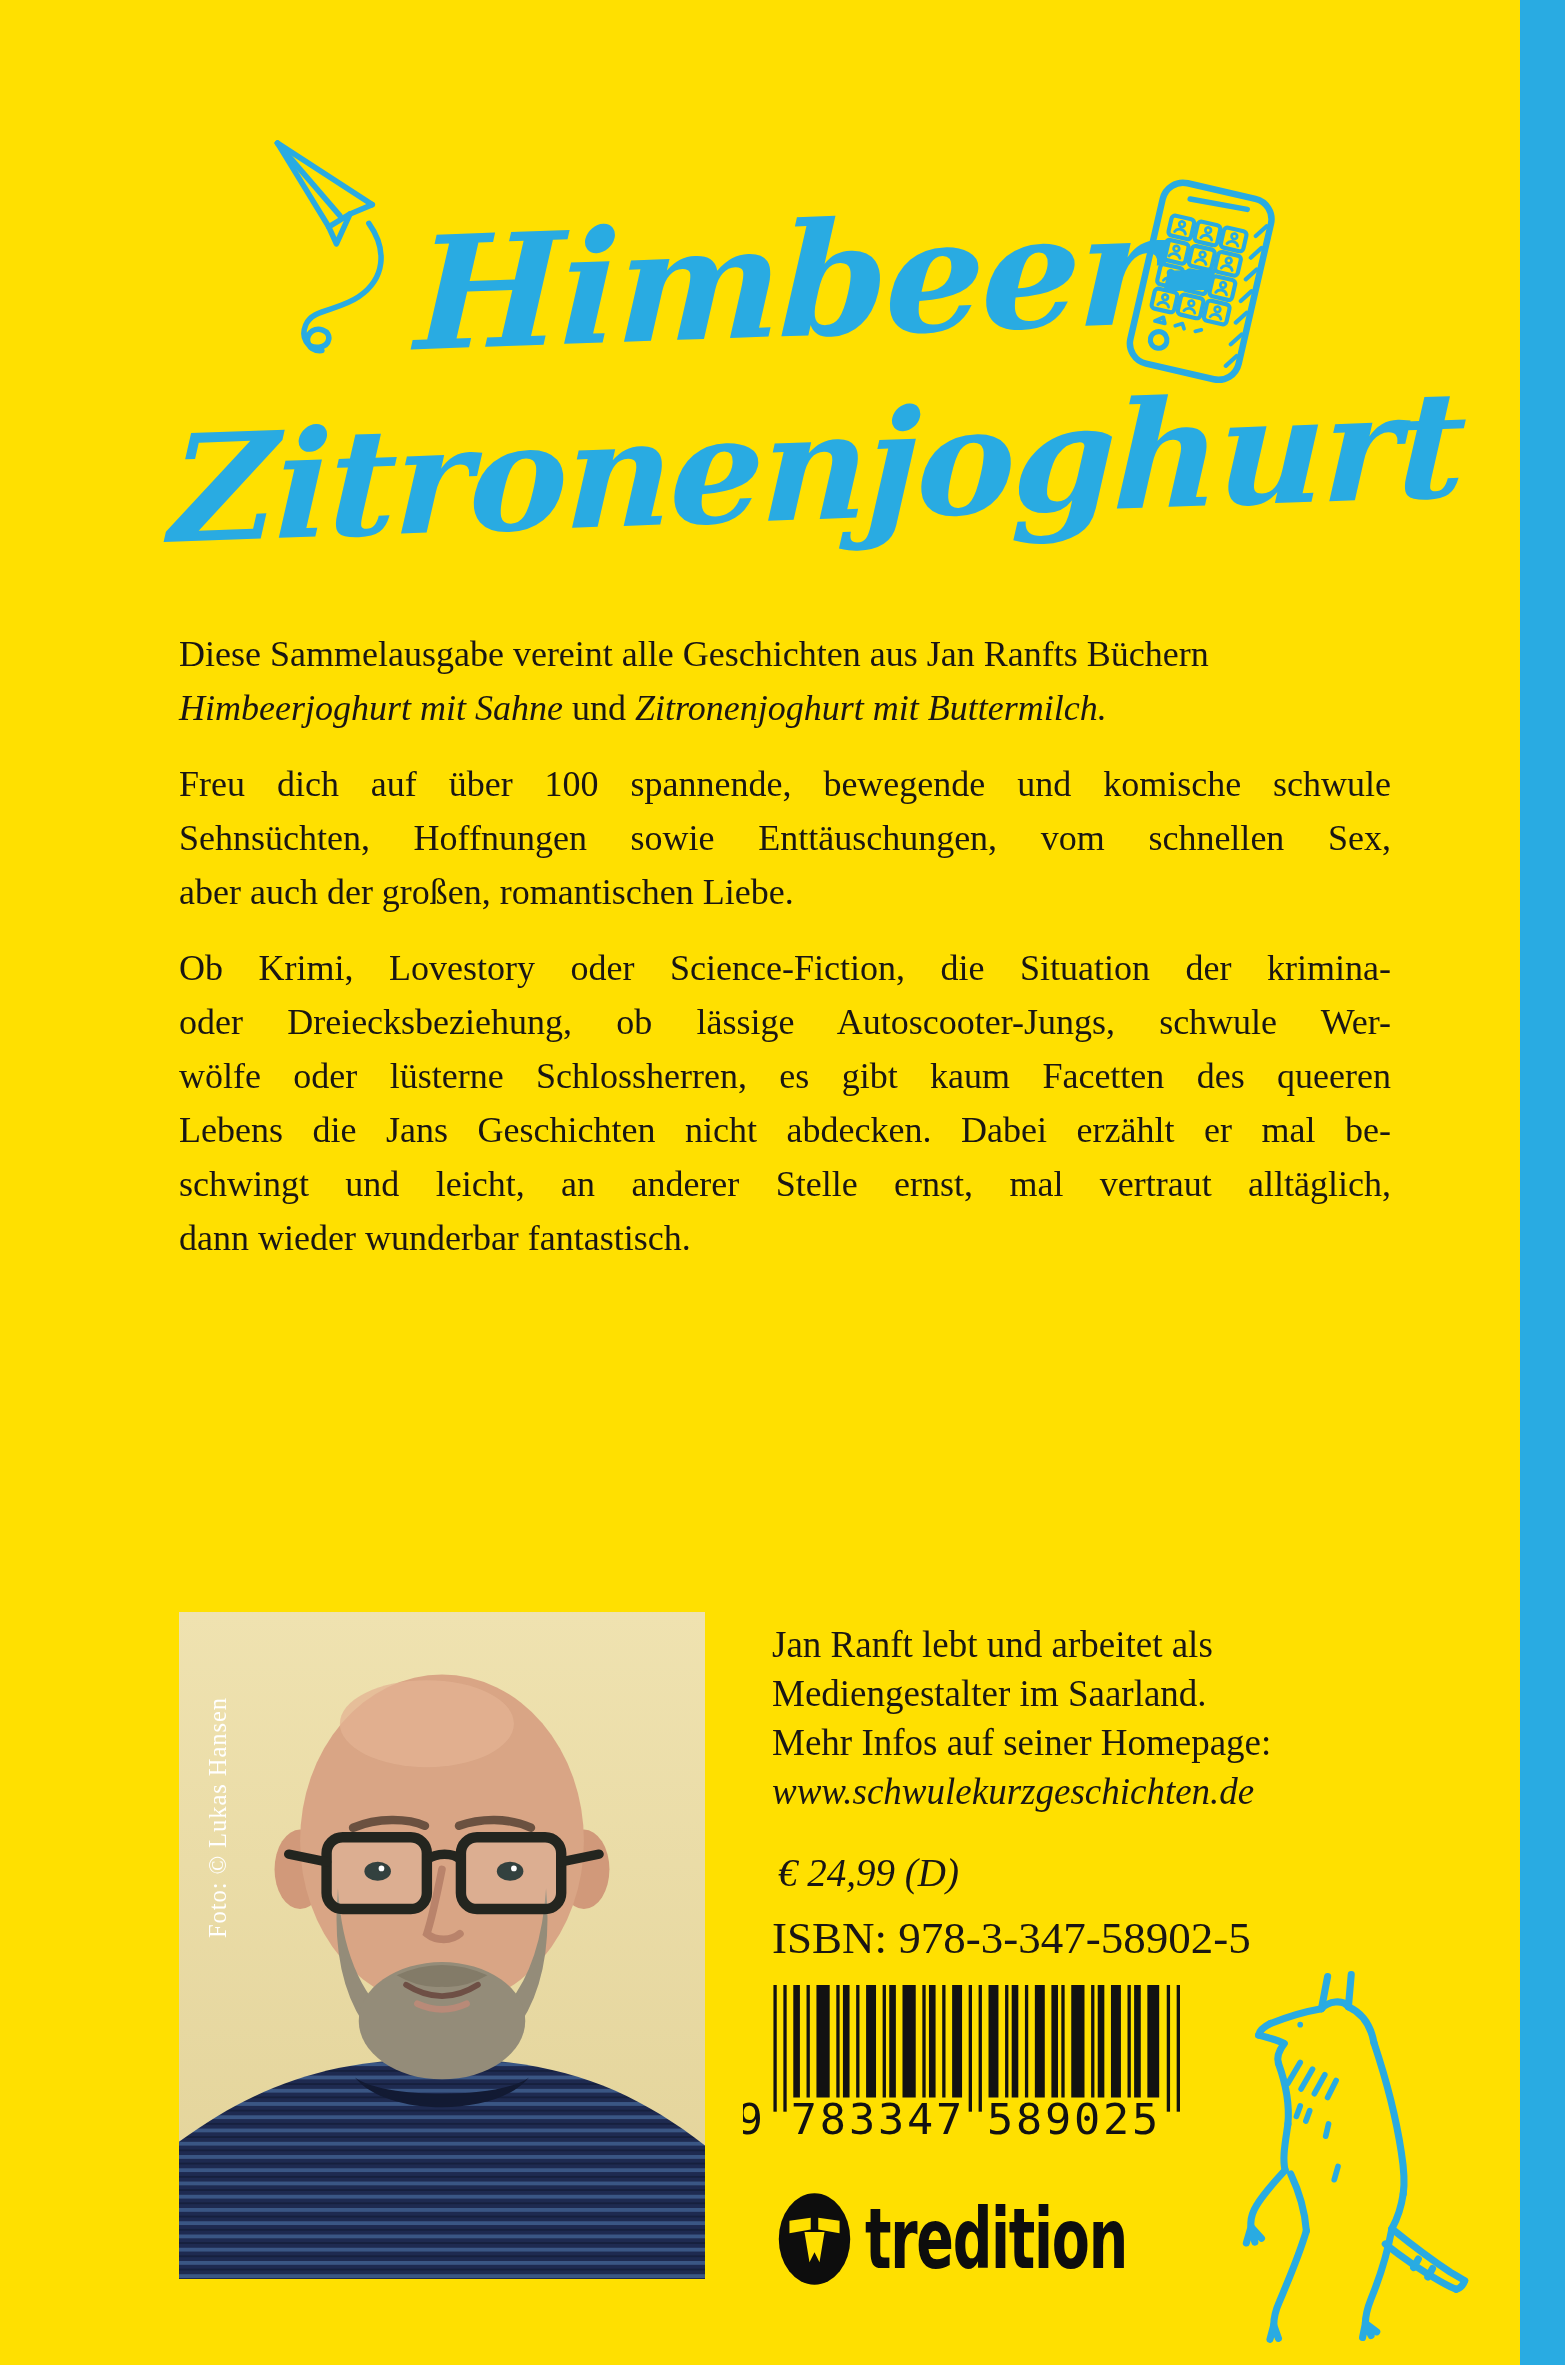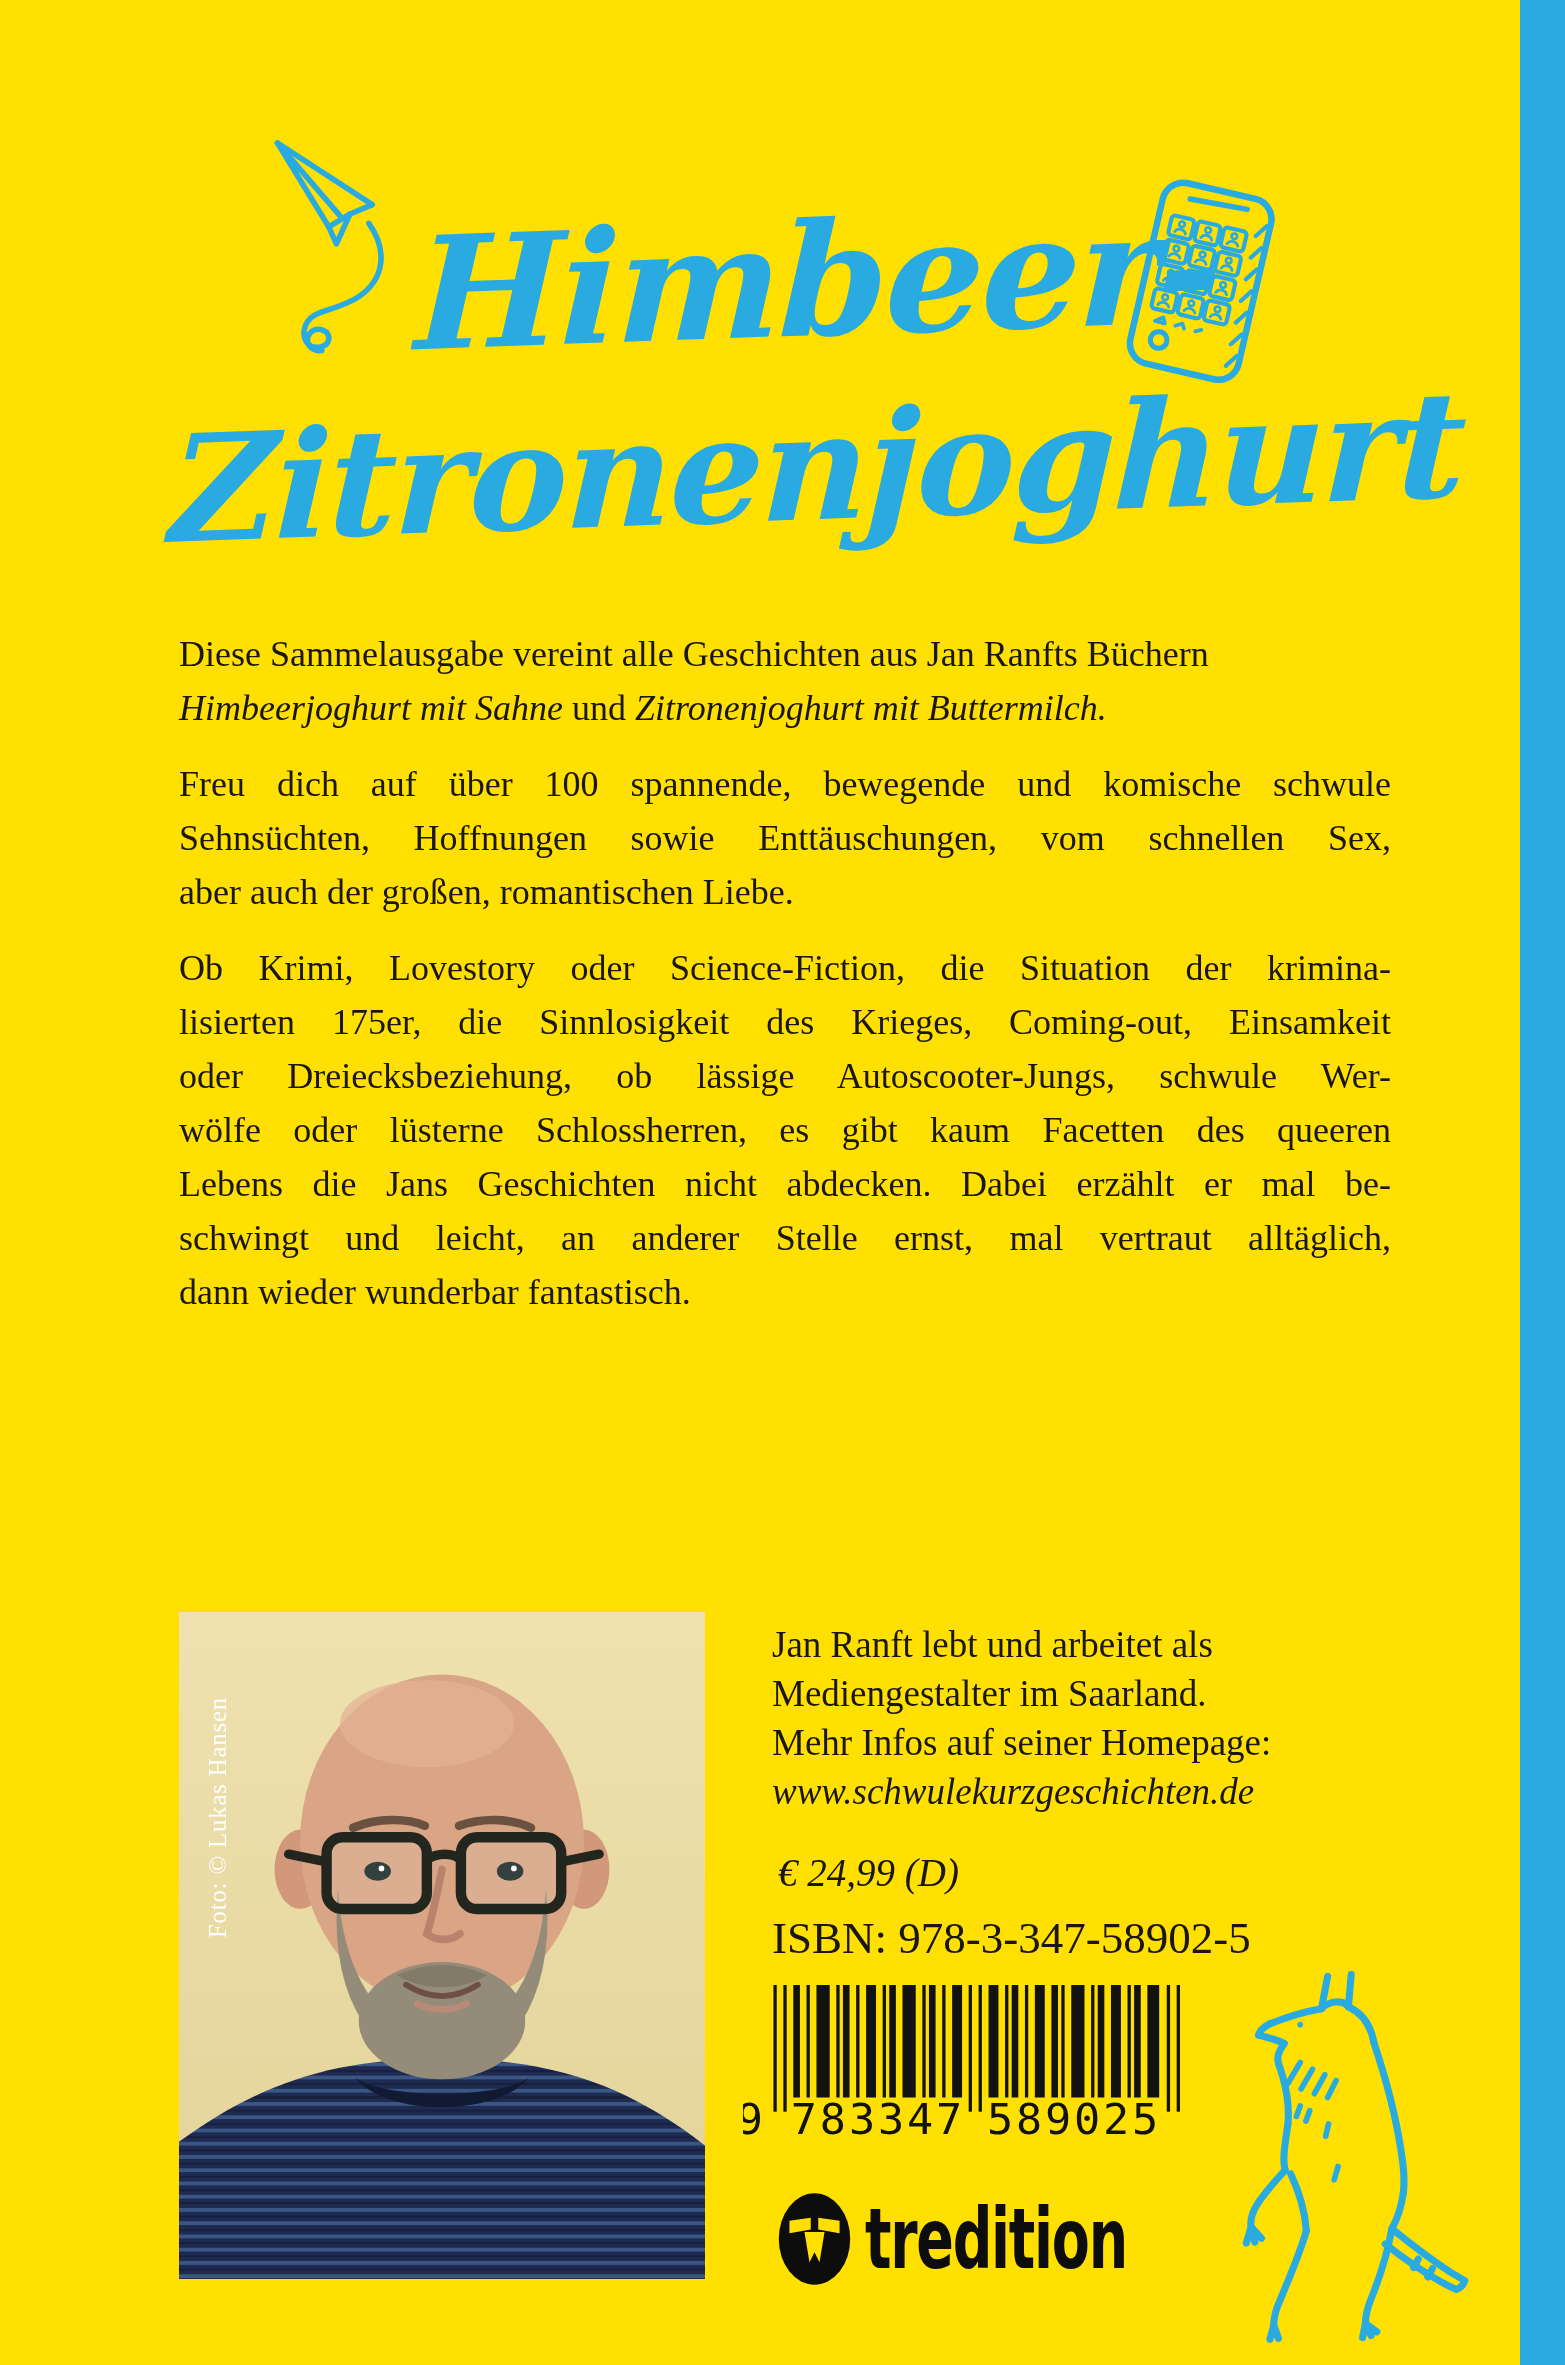--- a/index.html
+++ b/index.html
@@ -156,21 +156,20 @@
       <span class="line plain">Diese Sammelausgabe vereint alle Geschichten aus Jan Ranfts Büchern</span>
       <span class="line plain"><span class="ital">Himbeerjoghurt mit Sahne</span><span> und </span><span class="ital">Zitronenjoghurt mit Buttermilch.</span></span>
     </p>
     <p class="para">
       <span class="line j">Freu dich auf über 100 spannende, bewegende und komische schwule</span>
       <span class="line j">Sehnsüchten, Hoffnungen sowie Enttäuschungen, vom schnellen Sex,</span>
       <span class="line last">aber auch der großen, romantischen Liebe.</span>
     </p>
     <p class="para">
       <span class="line j">Ob Krimi, Lovestory oder Science-Fiction, die Situation der krimina-</span>
-      <span class="line j">lisierten 175er, die Sinnlosigkeit des Krieges, Coming-out, Einsamkeit</span>
       <span class="line j">oder Dreiecksbeziehung, ob lässige Autoscooter-Jungs, schwule Wer-</span>
       <span class="line j">wölfe oder lüsterne Schlossherren, es gibt kaum Facetten des queeren</span>
       <span class="line j">Lebens die Jans Geschichten nicht abdecken. Dabei erzählt er mal be-</span>
       <span class="line j">schwingt und leicht, an anderer Stelle ernst, mal vertraut alltäglich,</span>
       <span class="line last">dann wieder wunderbar fantastisch.</span>
     </p>
   </div>
 
   <div class="photo">
     <svg viewBox="0 0 556 705">

